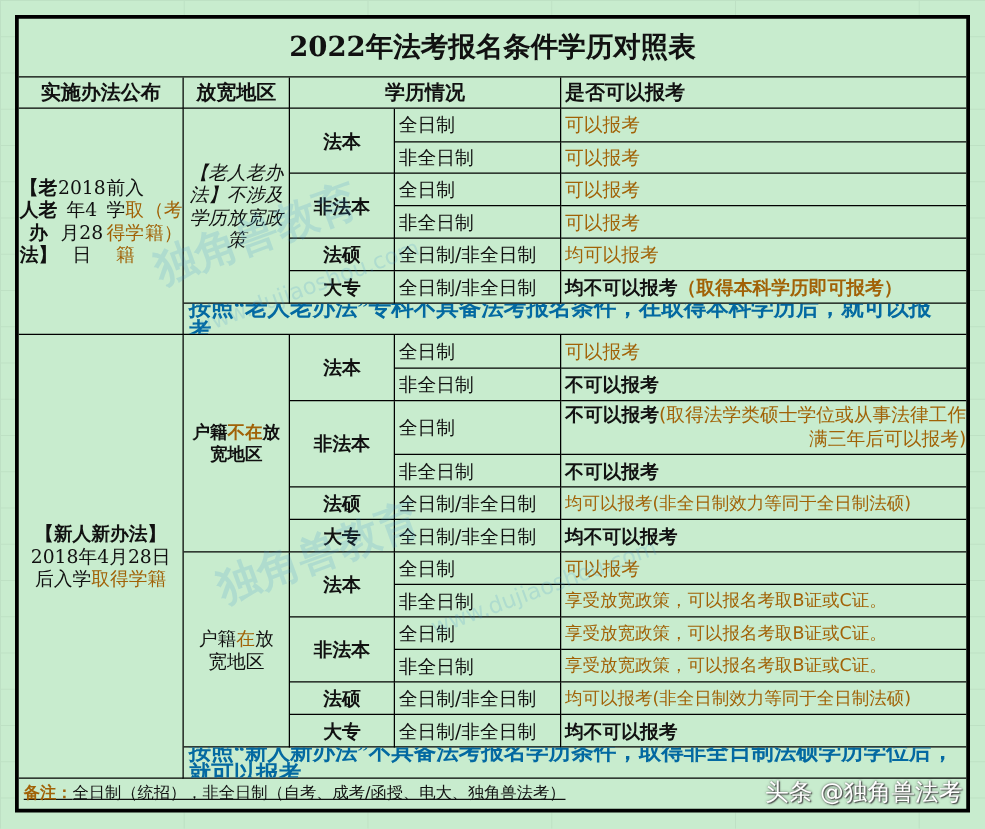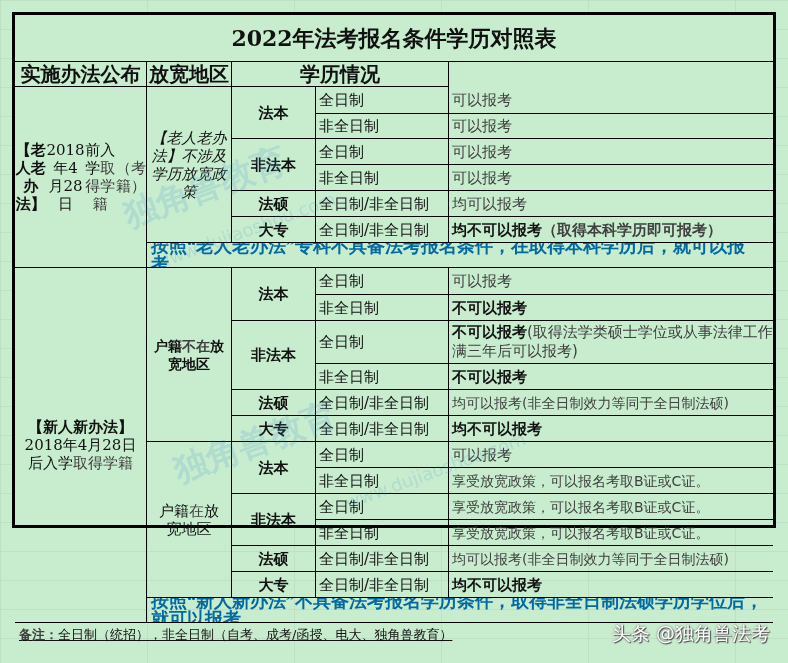--- a/index.html
+++ b/index.html
@@ -11,37 +11,37 @@
   }
   .gridbg {
     position:absolute; inset:0;
     background-image:
       linear-gradient(to right, #b6d8bc 1px, transparent 1px),
       linear-gradient(to bottom, #b6d8bc 1px, transparent 1px);
     background-size: 147px 100%, 100% 29px;
     opacity:.55;
   }
   .tbl {
-    position:absolute; left:12px; top:12px; width:764px; height:516px;
+    position:absolute; left:12px; top:12px; width:764px; height:638px;
     border:3px solid #000; box-sizing:border-box; background:#c8ecce;
   }
   .cell {
     position:absolute; box-sizing:border-box;
     border-right:1px solid #000; border-bottom:1px solid #000;
     display:flex; align-items:center; overflow:hidden;
     font-size:15px; line-height:18px;
   }
   .c { justify-content:center; text-align:center; }
   .l { justify-content:flex-start; padding-left:3px; }
   .bold { font-weight:bold; }
-  .red { color:#404040; }
+  .red { color:#a16207; }
   .sans { font-family:"DejaVu Sans","Liberation Sans",sans-serif; }
   .noright { border-right:none; }
   .title { font-size:22px; font-weight:bold; }
-  .hdr { font-size:20px; font-weight:bold; }
+  .hdr { font-size:16px; font-weight:bold; }
   .note { font-size:18px; font-weight:bold; color:#0369a1; padding-left:4px; font-family:Liberation Serif, serif; }
   .foot { font-size:13px; padding-left:4px; font-family:"DejaVu Sans","Liberation Sans",sans-serif; }
   .blk { display:block; }
   .wm {
     position:absolute; color:rgba(60,150,210,.18); font-weight:bold;
     font-family:"DejaVu Sans",sans-serif; pointer-events:none; transform:rotate(-20deg);
   }
   .credit {
     position:absolute; right:18px; bottom:16px; color:#fff;
     font-family:"DejaVu Sans","Liberation Sans",sans-serif; font-size:19px;
@@ -53,20 +53,21 @@
 
 <div class="gridbg"></div>
 
 <div class="tbl">
 
   <div class="cell c title noright" style="left:0;top:0;width:758px;height:47px;">2022年法考报名条件学历对照表</div>
 
   <div class="cell c hdr" style="left:0;top:47px;width:132px;height:25px;">实施办法公布</div>
   <div class="cell c hdr" style="left:132px;top:47px;width:85px;height:25px;">放宽地区</div>
   <div class="cell c hdr" style="left:217px;top:47px;width:217px;height:25px;">学历情况</div>
+  <div class="cell l hdr noright" style="left:434px;top:47px;width:324px;height:25px;">是否可以报考</div>
 
   <div class="cell c bold" style="left:0;top:72px;width:132px;height:181px;flex-direction:row;font-size:15px;">
     <span class="blk">【老人老办法】</span>
     <span class="blk" style="font-weight:normal;">2018年4月28日</span>
     <span class="blk" style="font-weight:normal;"><span>前入学</span><span class="red">取得学籍</span></span>
     <span class="blk red" style="font-weight:normal;">（考籍）</span>
   </div>
   <div class="cell c" style="left:132px;top:72px;width:85px;height:156px;padding:0 4px;font-size:15px;font-style:italic;">【老人老办法】不涉及学历放宽政策</div>
 
   <div class="cell c bold" style="left:217px;top:72px;width:84px;height:52px;">法本</div>
@@ -110,21 +111,21 @@
 
   <div class="cell l sans" style="left:301px;top:253px;width:133px;height:27px;">全日制</div>
   <div class="cell l sans" style="left:301px;top:280px;width:133px;height:26px;">非全日制</div>
   <div class="cell l sans" style="left:301px;top:306px;width:133px;height:43px;">全日制</div>
   <div class="cell l sans" style="left:301px;top:349px;width:133px;height:26px;">非全日制</div>
   <div class="cell l sans" style="left:301px;top:375px;width:133px;height:26px;">全日制/非全日制</div>
   <div class="cell l sans" style="left:301px;top:401px;width:133px;height:26px;">全日制/非全日制</div>
 
   <div class="cell l sans red noright" style="left:434px;top:253px;width:324px;height:27px;">可以报考</div>
   <div class="cell l sans bold noright" style="left:434px;top:280px;width:324px;height:26px;">不可以报考</div>
-  <div class="cell l sans noright" style="left:434px;top:306px;width:324px;height:43px;line-height:19px;">
+  <div class="cell l sans noright" style="left:434px;top:306px;width:324px;height:43px;line-height:19px;text-align:right;">
     <span><span class="bold">不可以报考</span><span class="red">(取得法学类硕士学位或从事法律工作满三年后可以报考)</span></span>
   </div>
   <div class="cell l sans bold noright" style="left:434px;top:349px;width:324px;height:26px;">不可以报考</div>
   <div class="cell l sans red noright" style="left:434px;top:375px;width:324px;height:26px;font-size:14px;">均可以报考(非全日制效力等同于全日制法硕)</div>
   <div class="cell l sans bold noright" style="left:434px;top:401px;width:324px;height:26px;">均不可以报考</div>
 
   <div class="cell c" style="left:132px;top:427px;width:85px;height:156px;padding:0 6px;font-size:15px;">
     <span><span>户籍</span><span class="red">在</span><span>放宽地区</span></span>
   </div>
 
@@ -144,21 +145,21 @@
   <div class="cell l sans red noright" style="left:434px;top:453px;width:324px;height:26px;font-size:14px;">享受放宽政策，可以报名考取B证或C证。</div>
   <div class="cell l sans red noright" style="left:434px;top:479px;width:324px;height:26px;font-size:14px;">享受放宽政策，可以报名考取B证或C证。</div>
   <div class="cell l sans red noright" style="left:434px;top:505px;width:324px;height:26px;font-size:14px;">享受放宽政策，可以报名考取B证或C证。</div>
   <div class="cell l sans red noright" style="left:434px;top:531px;width:324px;height:26px;font-size:14px;">均可以报考(非全日制效力等同于全日制法硕)</div>
   <div class="cell l sans bold noright" style="left:434px;top:557px;width:324px;height:26px;">均不可以报考</div>
 
   <div class="cell note noright" style="left:132px;top:583px;width:626px;height:25px;">按照“新人新办法”不具备法考报名学历条件，取得非全日制法硕学历学位后，就可以报考。</div>
 
   <div class="cell foot noright" style="left:0;top:608px;width:758px;height:24px;border-bottom:none;text-decoration:underline;">
     <span class="red bold">备注：</span>
-      <span>全日制（统招），非全日制（自考、成考/函授、电大、独角兽教育）</span>
+      <span>全日制（统招），非全日制（自考、成考/函授、电大、独角兽法考）</span>
   </div>
 </div>
 
 <div class="wm" style="left:120px;top:165px;font-size:34px;">独角兽教育</div>
 <div class="wm" style="left:150px;top:220px;font-size:18px;font-weight:normal;">www.dujiaoshou.com</div>
 <div class="wm" style="left:170px;top:420px;font-size:34px;">独角兽教育</div>
 <div class="wm" style="left:340px;top:460px;font-size:18px;font-weight:normal;">www.dujiaoshou.com</div>
 
 <div class="credit">头条 @独角兽法考</div>
 

